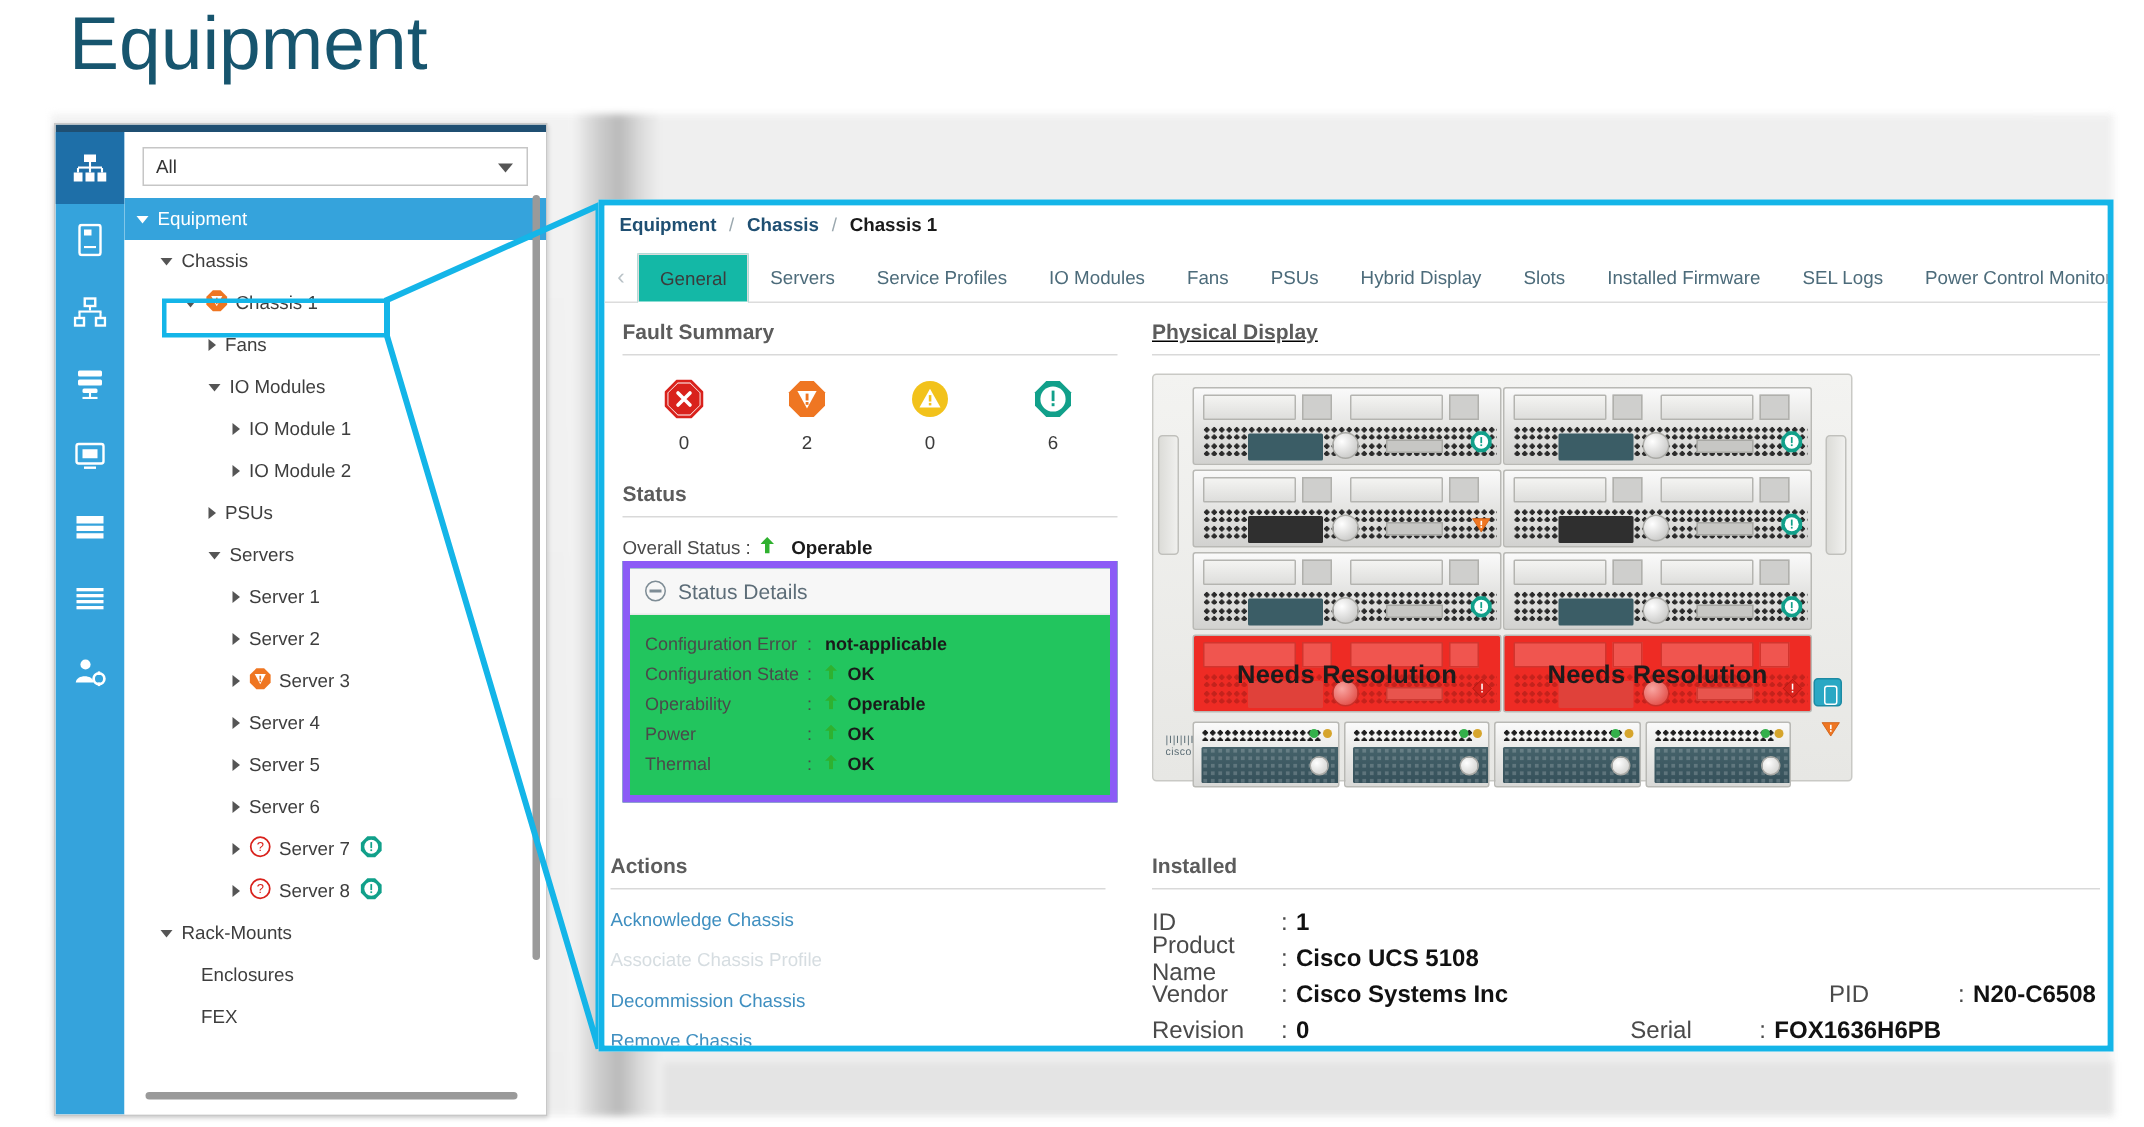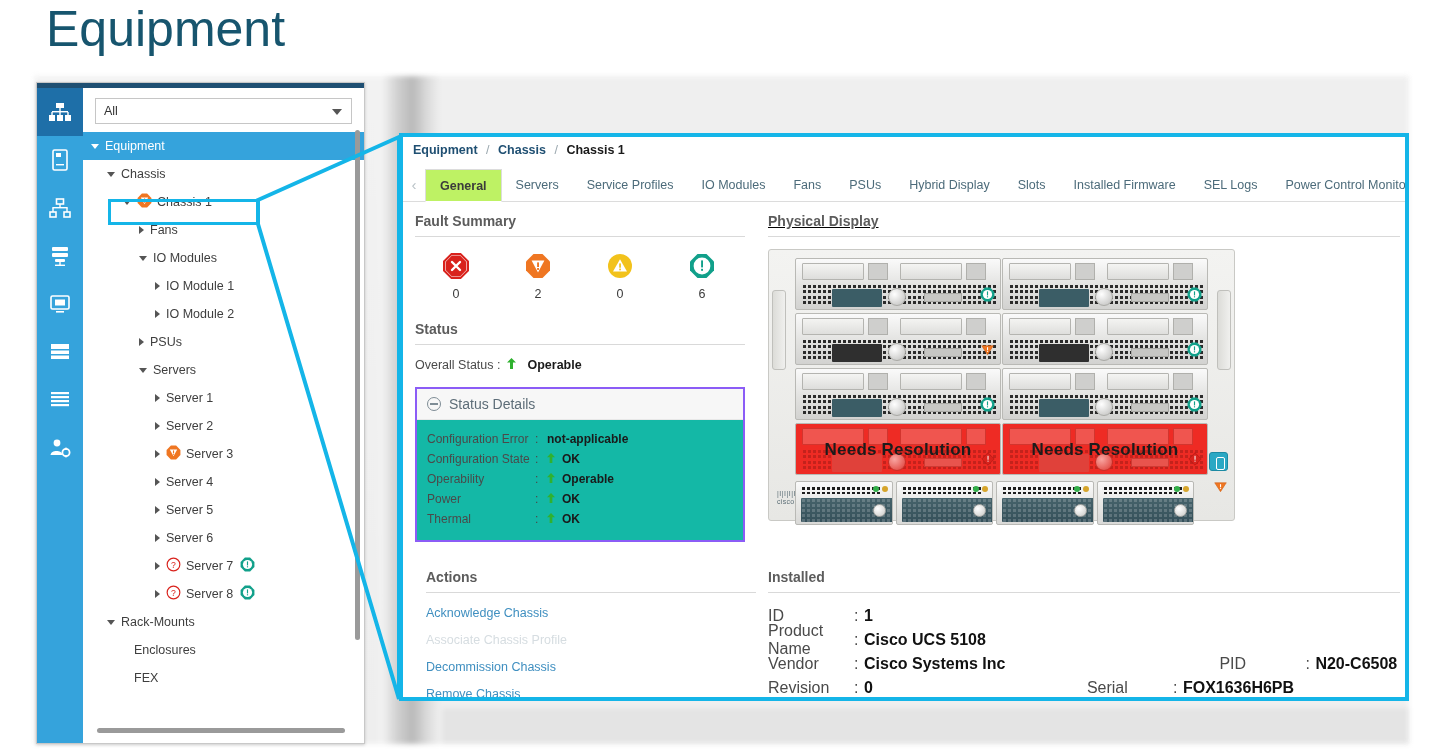--- a/index.html
+++ b/index.html
@@ -141,53 +141,52 @@
   .tab-prev {
     width: 22px; height: 34px; display:flex; align-items:center; justify-content:center;
     color:#b9c2c7; font-size: 15px; flex:0 0 auto;
   }
   .tab {
     position: relative;
     height: 33px; padding: 0 14px; display:flex; align-items:center;
     font-size: 12.5px; color:#4c6b7a; white-space: nowrap; flex: 0 0 auto;
   }
   .tab.active {
-    background:#bef264;
+    background:#14b8a6;
     border:1px solid #dcdcdc; border-bottom:1px solid #fff;
     color:#3b3b3b;
     margin-bottom:-1px;
-    font-weight:bold;
   }
 
   .sec-head {
     font-size: 14px; font-weight: 700; color:#5c5c5c;
     padding-bottom: 7px; border-bottom: 1px solid #d9d9d9;
   }
 
   .col-left { position:absolute; left: 12px; top: 76px; width: 330px; }
   .col-right { position:absolute; left: 365px; top: 76px; width: 632px; text-decoration: underline; }
-  .col-left2 { position:absolute; left: 23px; top: 432px; width: 330px; }
+  .col-left2 { position:absolute; left: 4px; top: 432px; width: 330px; }
   .col-right2 { position:absolute; left: 365px; top: 432px; width: 632px; }
 
   
   .faults { display:flex; margin-top: 16px; }
   .fault { width: 82px; text-align:center; }
   .fault .num { font-size: 12.5px; color:#3b3b3b; margin-top: 4px; }
 
   
   .overall {
     display:flex; align-items:center; margin-top: 13px;
     font-size: 12.5px; color:#4a4a4a;
   }
   .overall .lbl { color:#4a4a4a; }
   .overall .val { font-weight:700; color:#1a1a1a; margin-left:6px; }
   .up-arrow { display:inline-block; margin: 0 5px 0 7px; }
 
   .status-details {
-    margin-top: 15px; border: 2px solid #8b5cf6; background:#14b8a6;
+    margin-top: 2px; border: 5px solid #8b5cf6; background:#22c55e;
   }
   .sd-head {
     height: 31px; background:#f7f7f7; border-bottom:1px solid #e8e8e8;
     display:flex; align-items:center; padding-left:10px;
     font-size: 14px; color:#5d6d78;
   }
   .sd-head .minus {
     width:14px;height:14px;border:1.4px solid #7e8c95;border-radius:50%;
     position:relative; margin-right:8px;
   }

